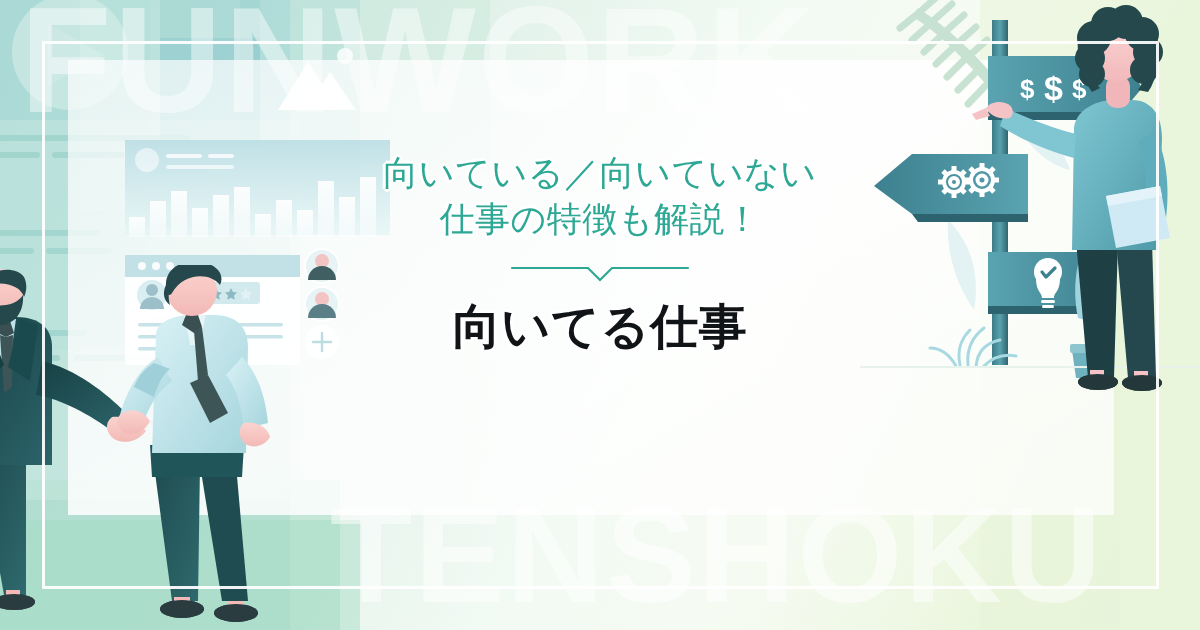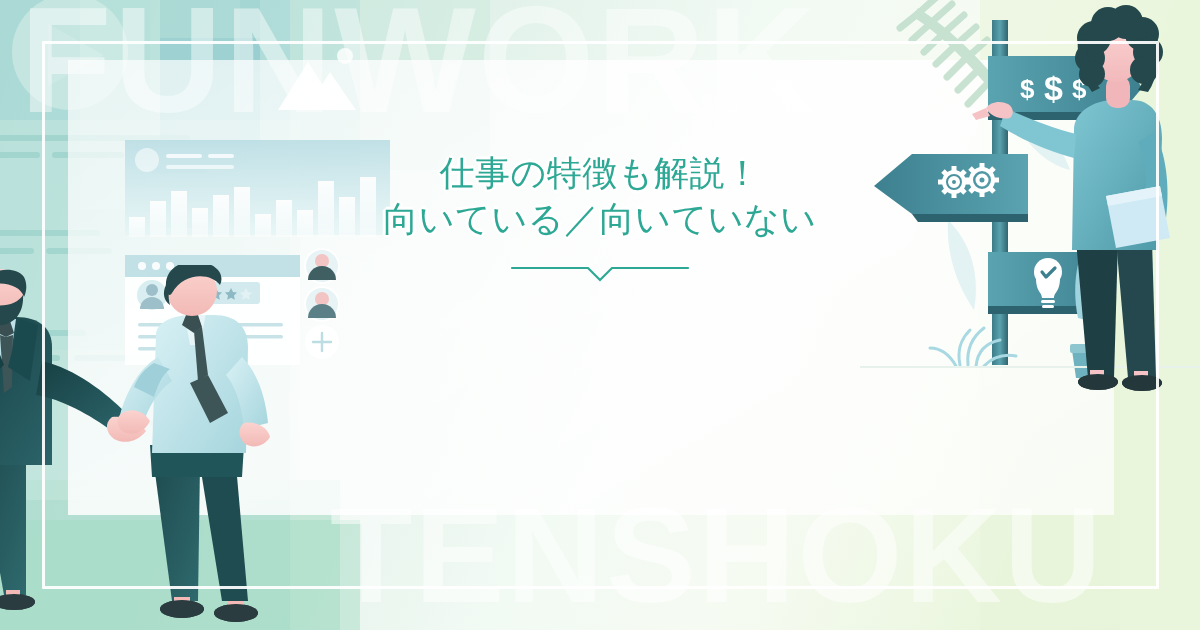--- a/index.html
+++ b/index.html
@@ -483,22 +483,23 @@
       <path d="M286 216 C296 214 306 220 308 230 C302 240 290 242 282 236 C276 230 278 220 286 216 Z" fill="#f5c3c6"></path>
 
       <path d="M246 196 L300 186 L310 238 L256 248 Z" fill="#cfeaf4"></path>
       <path d="M246 196 L300 186 L302 196 L248 206 Z" fill="#e3f3f9"></path>
     </g>
   </svg>
 
   <div id="frame"></div>
 
   <div id="text-block">
+    <div class="sub-line">向いている／向いていない</div>
     <div class="sub-line">仕事の特徴も解説！</div>
-    <div class="sub-line">向いている／向いていない</div>
 
     <svg id="divider" viewBox="0 0 180 24">
       <path d="M2 8 L78 8 L90 20 L102 8 L178 8" fill="none" stroke="#2da894" stroke-width="2.2" stroke-linecap="round" stroke-linejoin="miter"></path>
     </svg>
 
+    <div class="title-line">向いてる仕事</div>
   </div>
 
 </div>
 
 </body></html>

